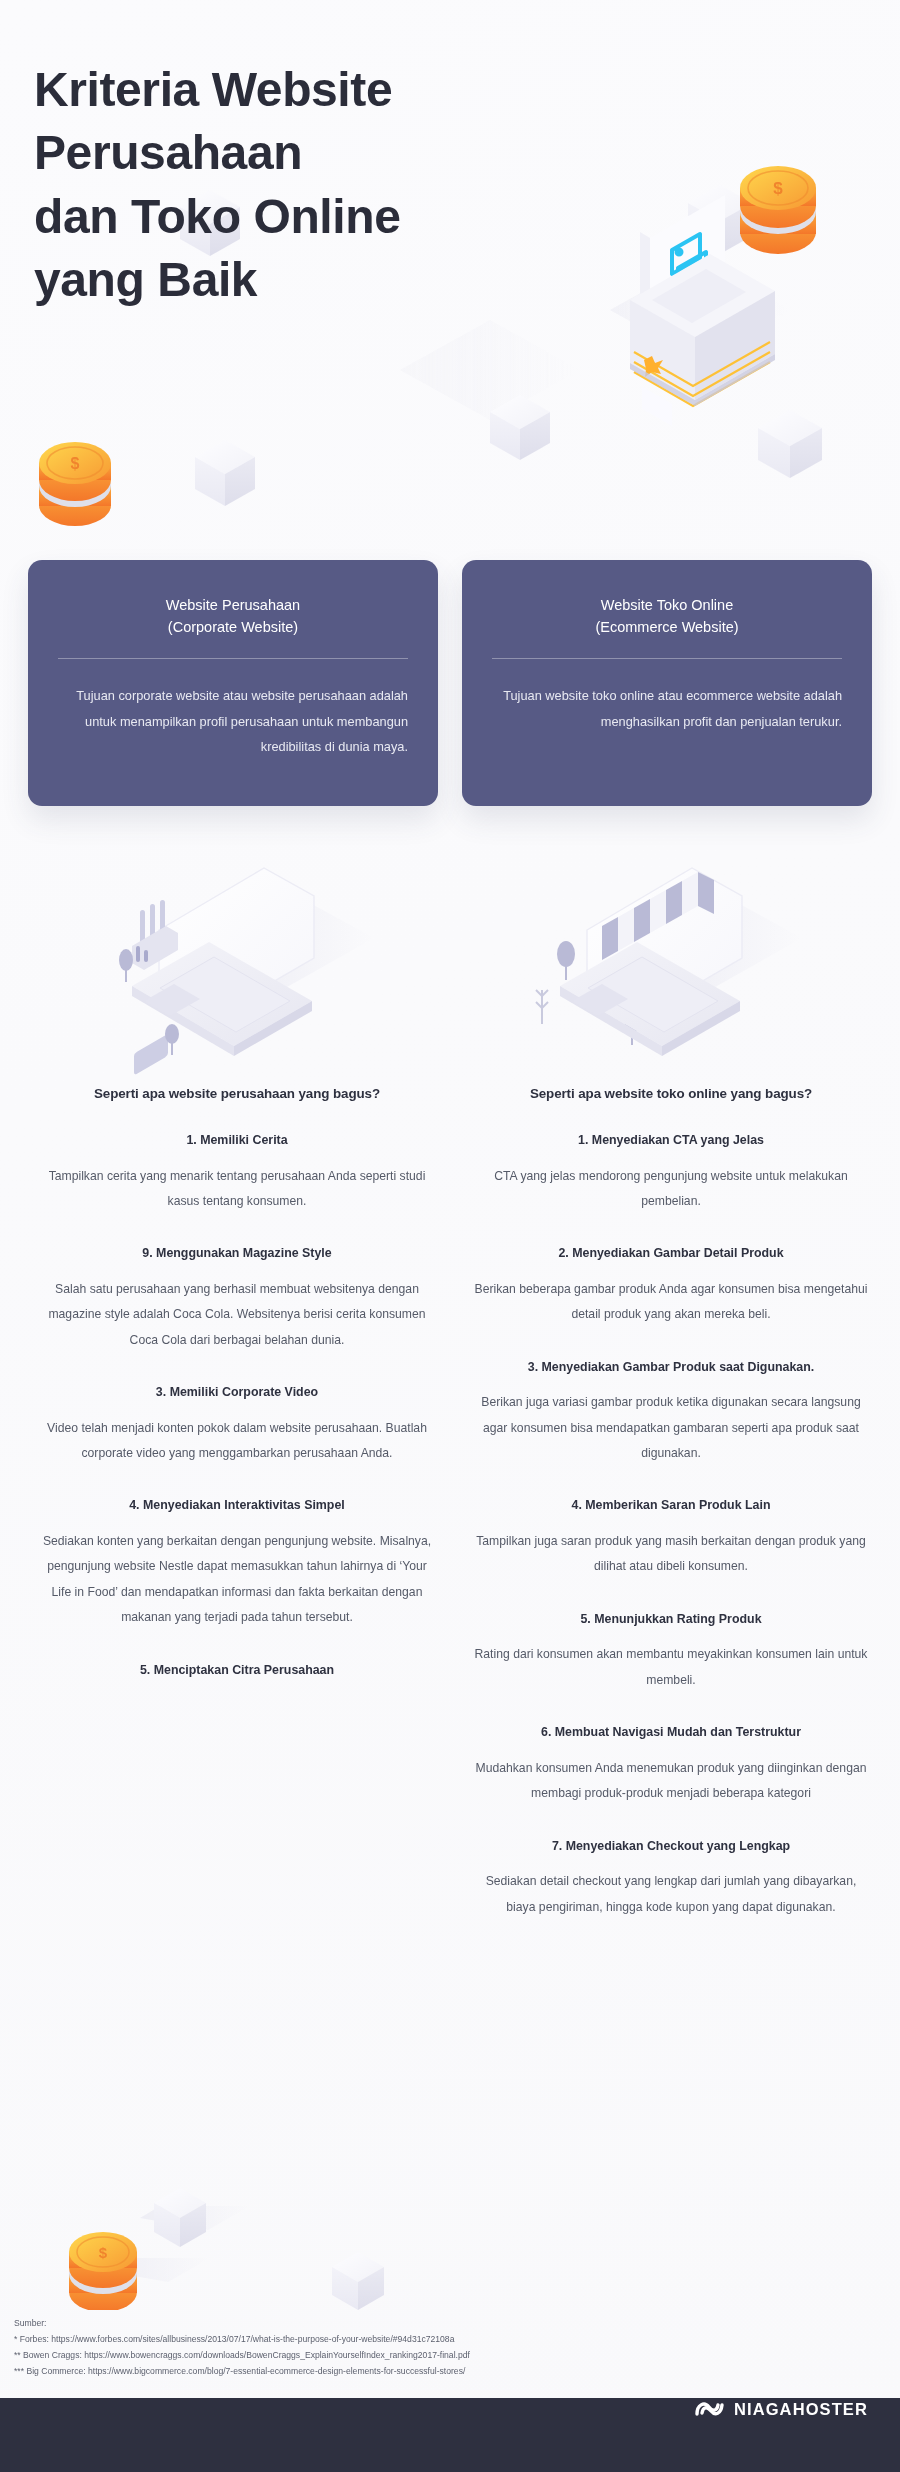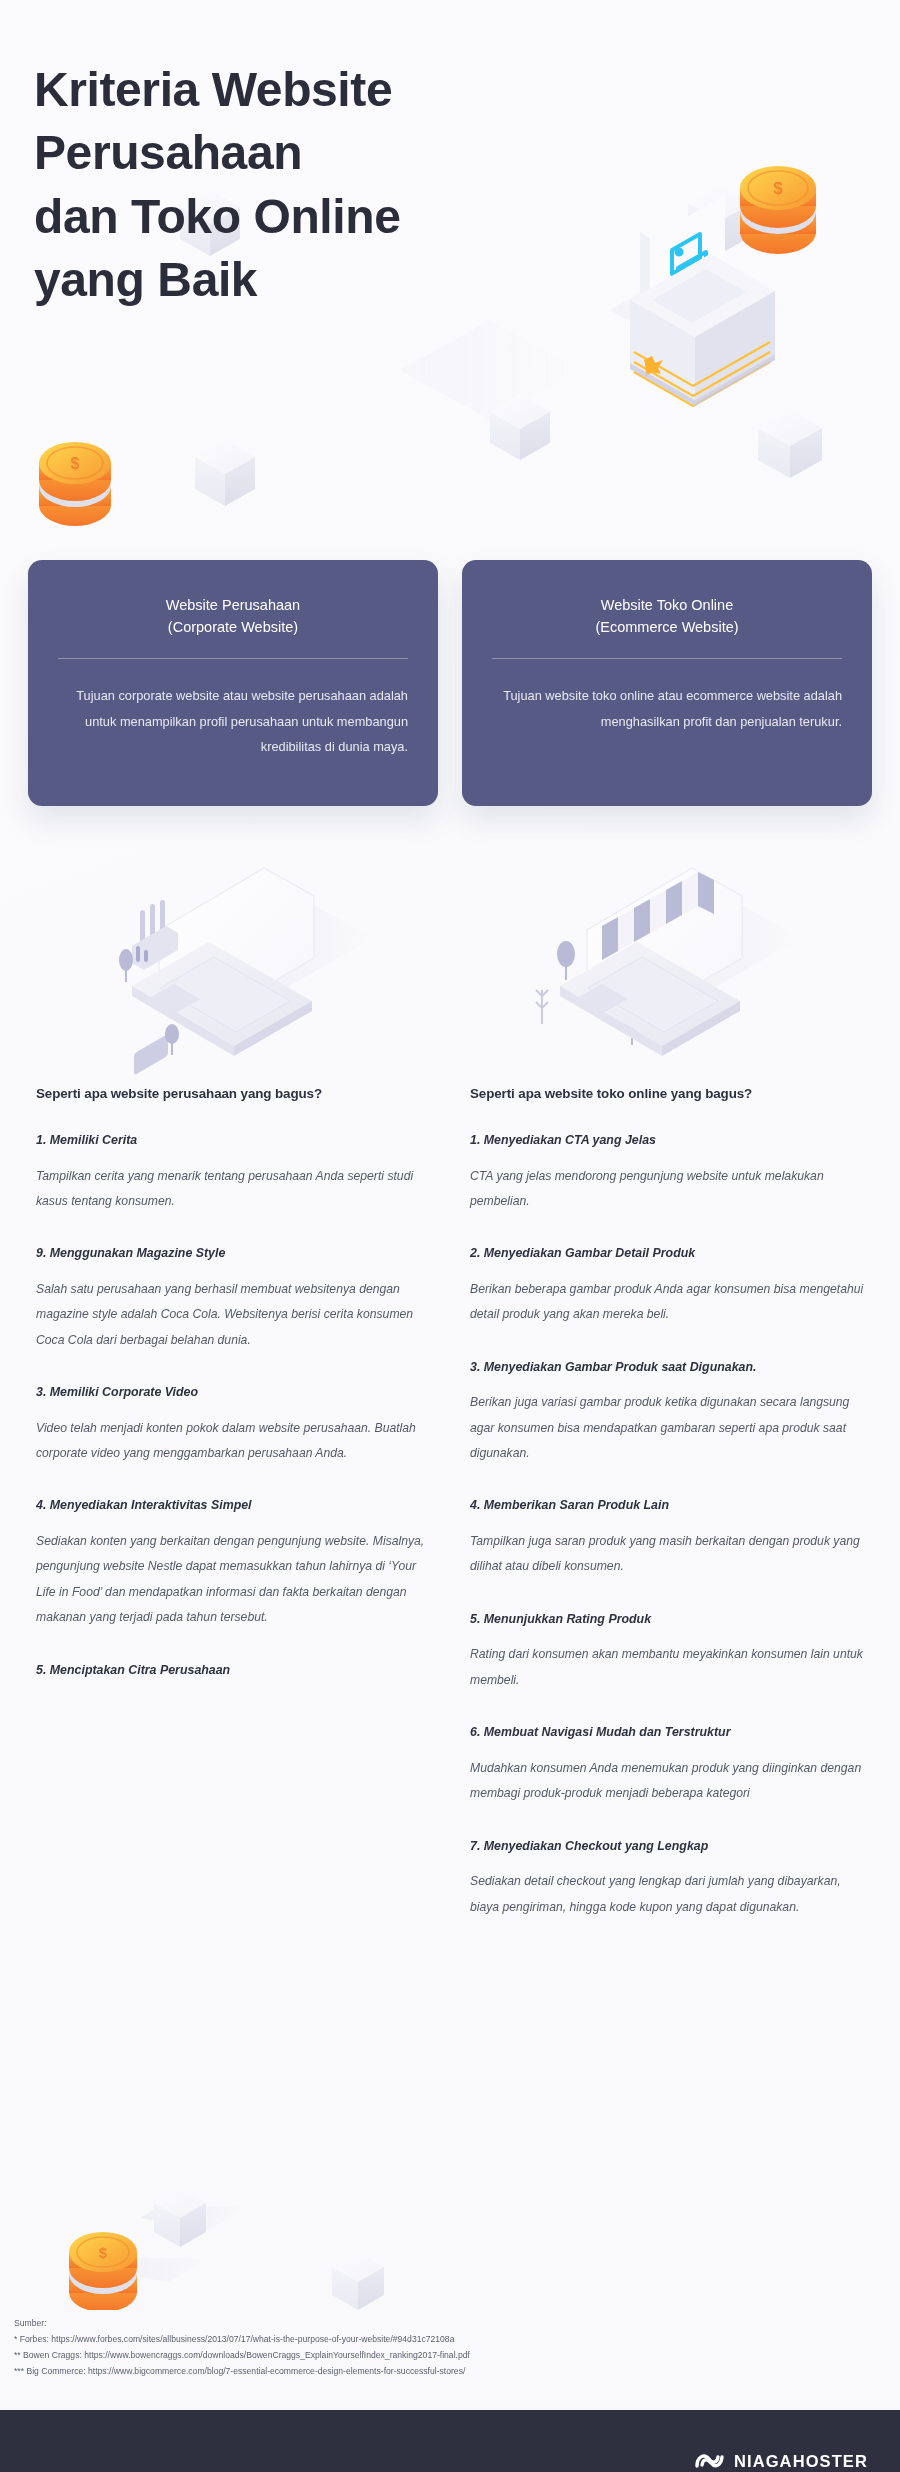--- a/index.html
+++ b/index.html
@@ -85,31 +85,32 @@
   }
   .illo-col { flex: 1; display: flex; align-items: center; justify-content: center; }
 
   
   .columns {
     display: flex;
     gap: 24px;
     padding: 0 28px;
     position: relative;
     z-index: 3;
+    text-align: center;
   }
   .col { flex: 1; }
   .col-heading {
     font-size: 13.4px;
     font-weight: bold;
     color: #2e3140;
     margin: 0 0 30px 0;
     padding-left: 8px;
     letter-spacing: -0.1px;
   }
-  .item { margin-bottom: 30px; padding-left: 8px; font-style: italic; }
+  .item { margin-bottom: 30px; padding-left: 8px; }
   .item-title {
     font-size: 12.4px;
     font-weight: bold;
     color: #2e3140;
     line-height: 1.5;
     margin-bottom: 14px;
   }
   .item-text {
     font-size: 12.2px;
     color: #555a68;
@@ -145,24 +146,24 @@
     line-height: 1.85;
     white-space: nowrap;
   }
 
   
   .footer {
     position: absolute;
     left: 0;
     bottom: 0;
     width: 900px;
-    height: 62px;
+    height: 74px;
     background: #2e3040;
     display: flex;
-    align-items: flex-end;
+    align-items: flex-start;
     justify-content: flex-end;
     padding-right: 32px;
   }
   .brand { display: flex; align-items: center; gap: 9px; }
   .brand-name {
     color: #ffffff;
     font-size: 16.5px;
     font-weight: bold;
     letter-spacing: 1.1px;
   }

